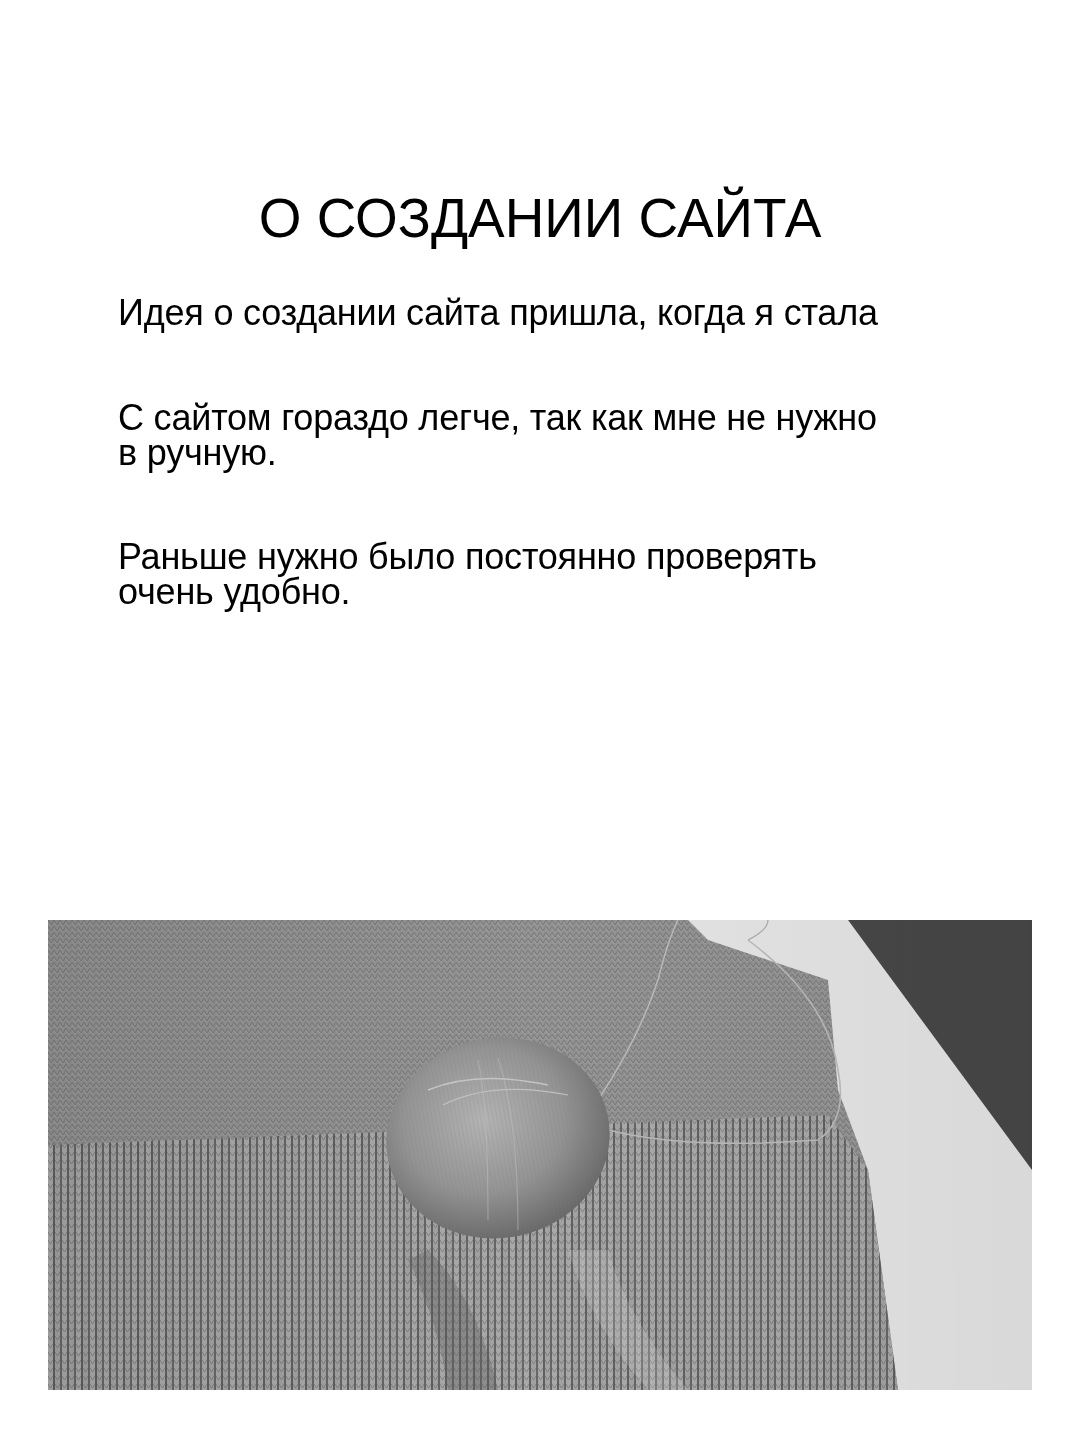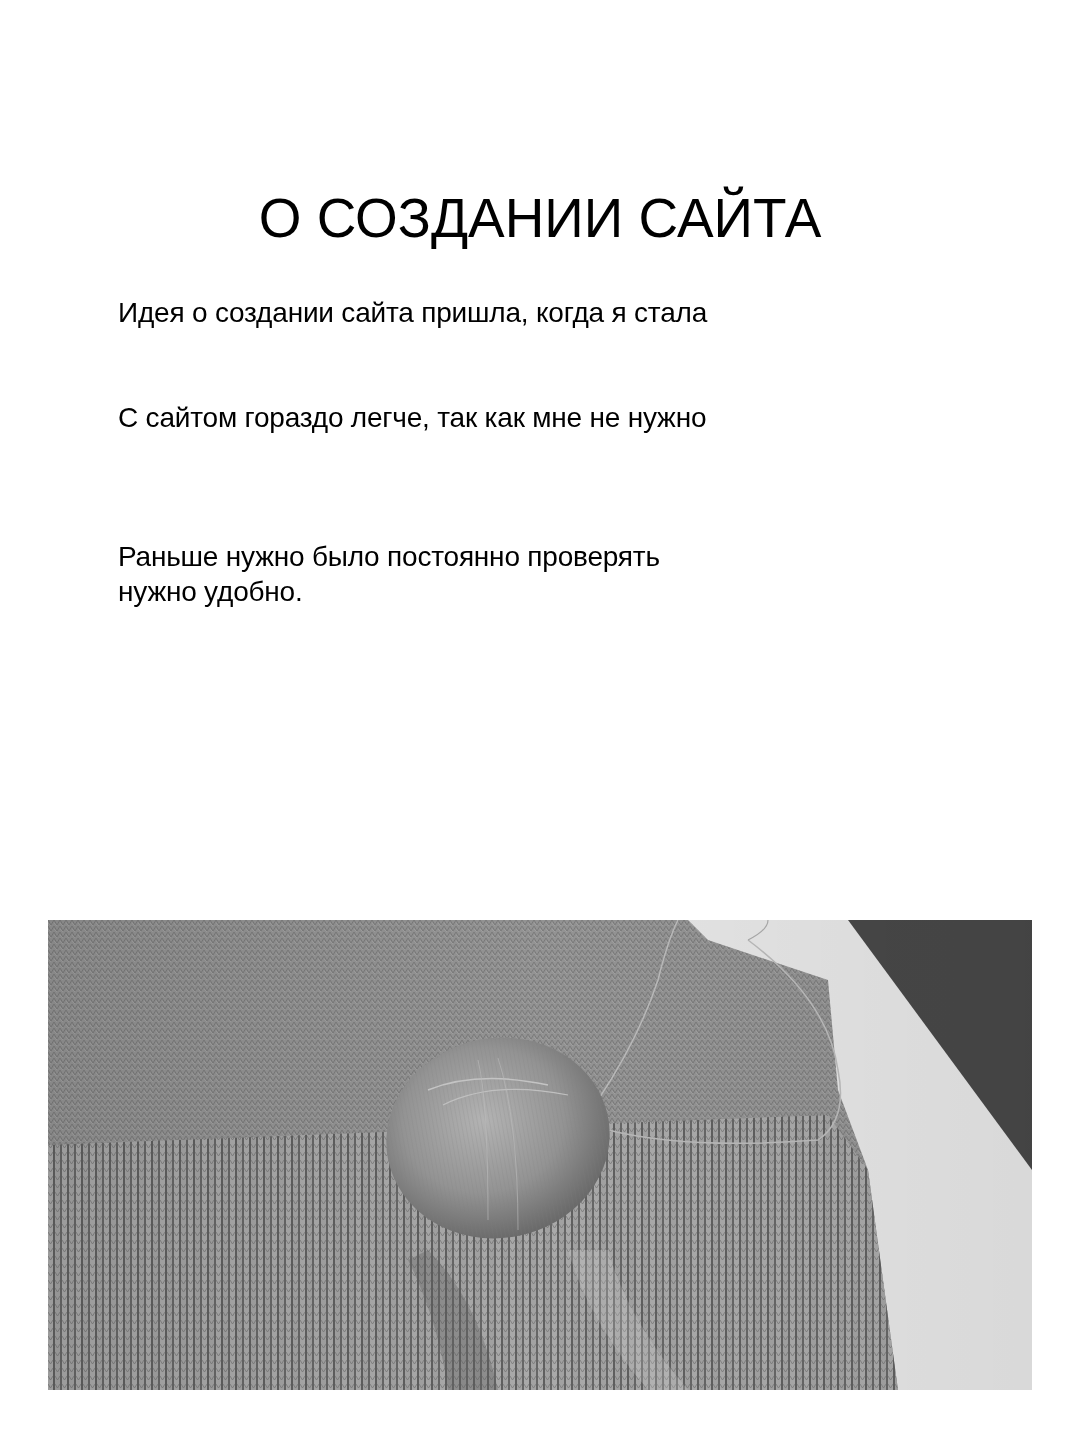--- a/index.html
+++ b/index.html
@@ -25,21 +25,21 @@
       font-weight: normal;
       letter-spacing: 0px;
       margin: 0;
       line-height: 70px;
       transform: scaleX(0.98);
     }
     .body-text {
       position: absolute;
       left: 118px;
       width: 860px;
-      font-size: 28px;
+      font-size: 36px;
       line-height: 34.5px;
       margin: 0;
       letter-spacing: -0.2px;
     }
     .p1 { top: 296px; }
     .p2 { top: 401px; }
     .p3 { top: 540px; }
     .body-text span.line { display: block; white-space: nowrap; }
 
     .photo {
@@ -57,25 +57,26 @@
 <body>
 
 <h1 class="title">О СОЗДАНИИ САЙТА</h1>
 
 <div class="body-text p1">
   <span class="line">Идея о создании сайта пришла, когда я стала</span>
 </div>
 
 <div class="body-text p2">
   <span class="line">С сайтом гораздо легче, так как мне не нужно</span>
+  <span class="line">в ручную.</span>
 </div>
 
 <div class="body-text p3">
   <span class="line">Раньше нужно было постоянно проверять</span>
-  <span class="line">нужно удобно.</span>
+  <span class="line">очень удобно.</span>
 </div>
 
 <div class="photo" role="img" aria-label="Black-and-white photo of a grey knitted sweater with a ball of yarn on a white table">
   <svg width="984" height="470" viewBox="0 0 984 470" xmlns="http://www.w3.org/2000/svg">
     <defs>
       <pattern id="stockinette" width="6" height="6" patternUnits="userSpaceOnUse">
         <rect width="6" height="6" fill="#939393"></rect>
         <path d="M0 0 L3 5 L6 0" stroke="#7a7a7a" stroke-width="1" fill="none"></path>
         <path d="M0 3 L3 6" stroke="#a8a8a8" stroke-width="0.6" fill="none"></path>
       </pattern>

